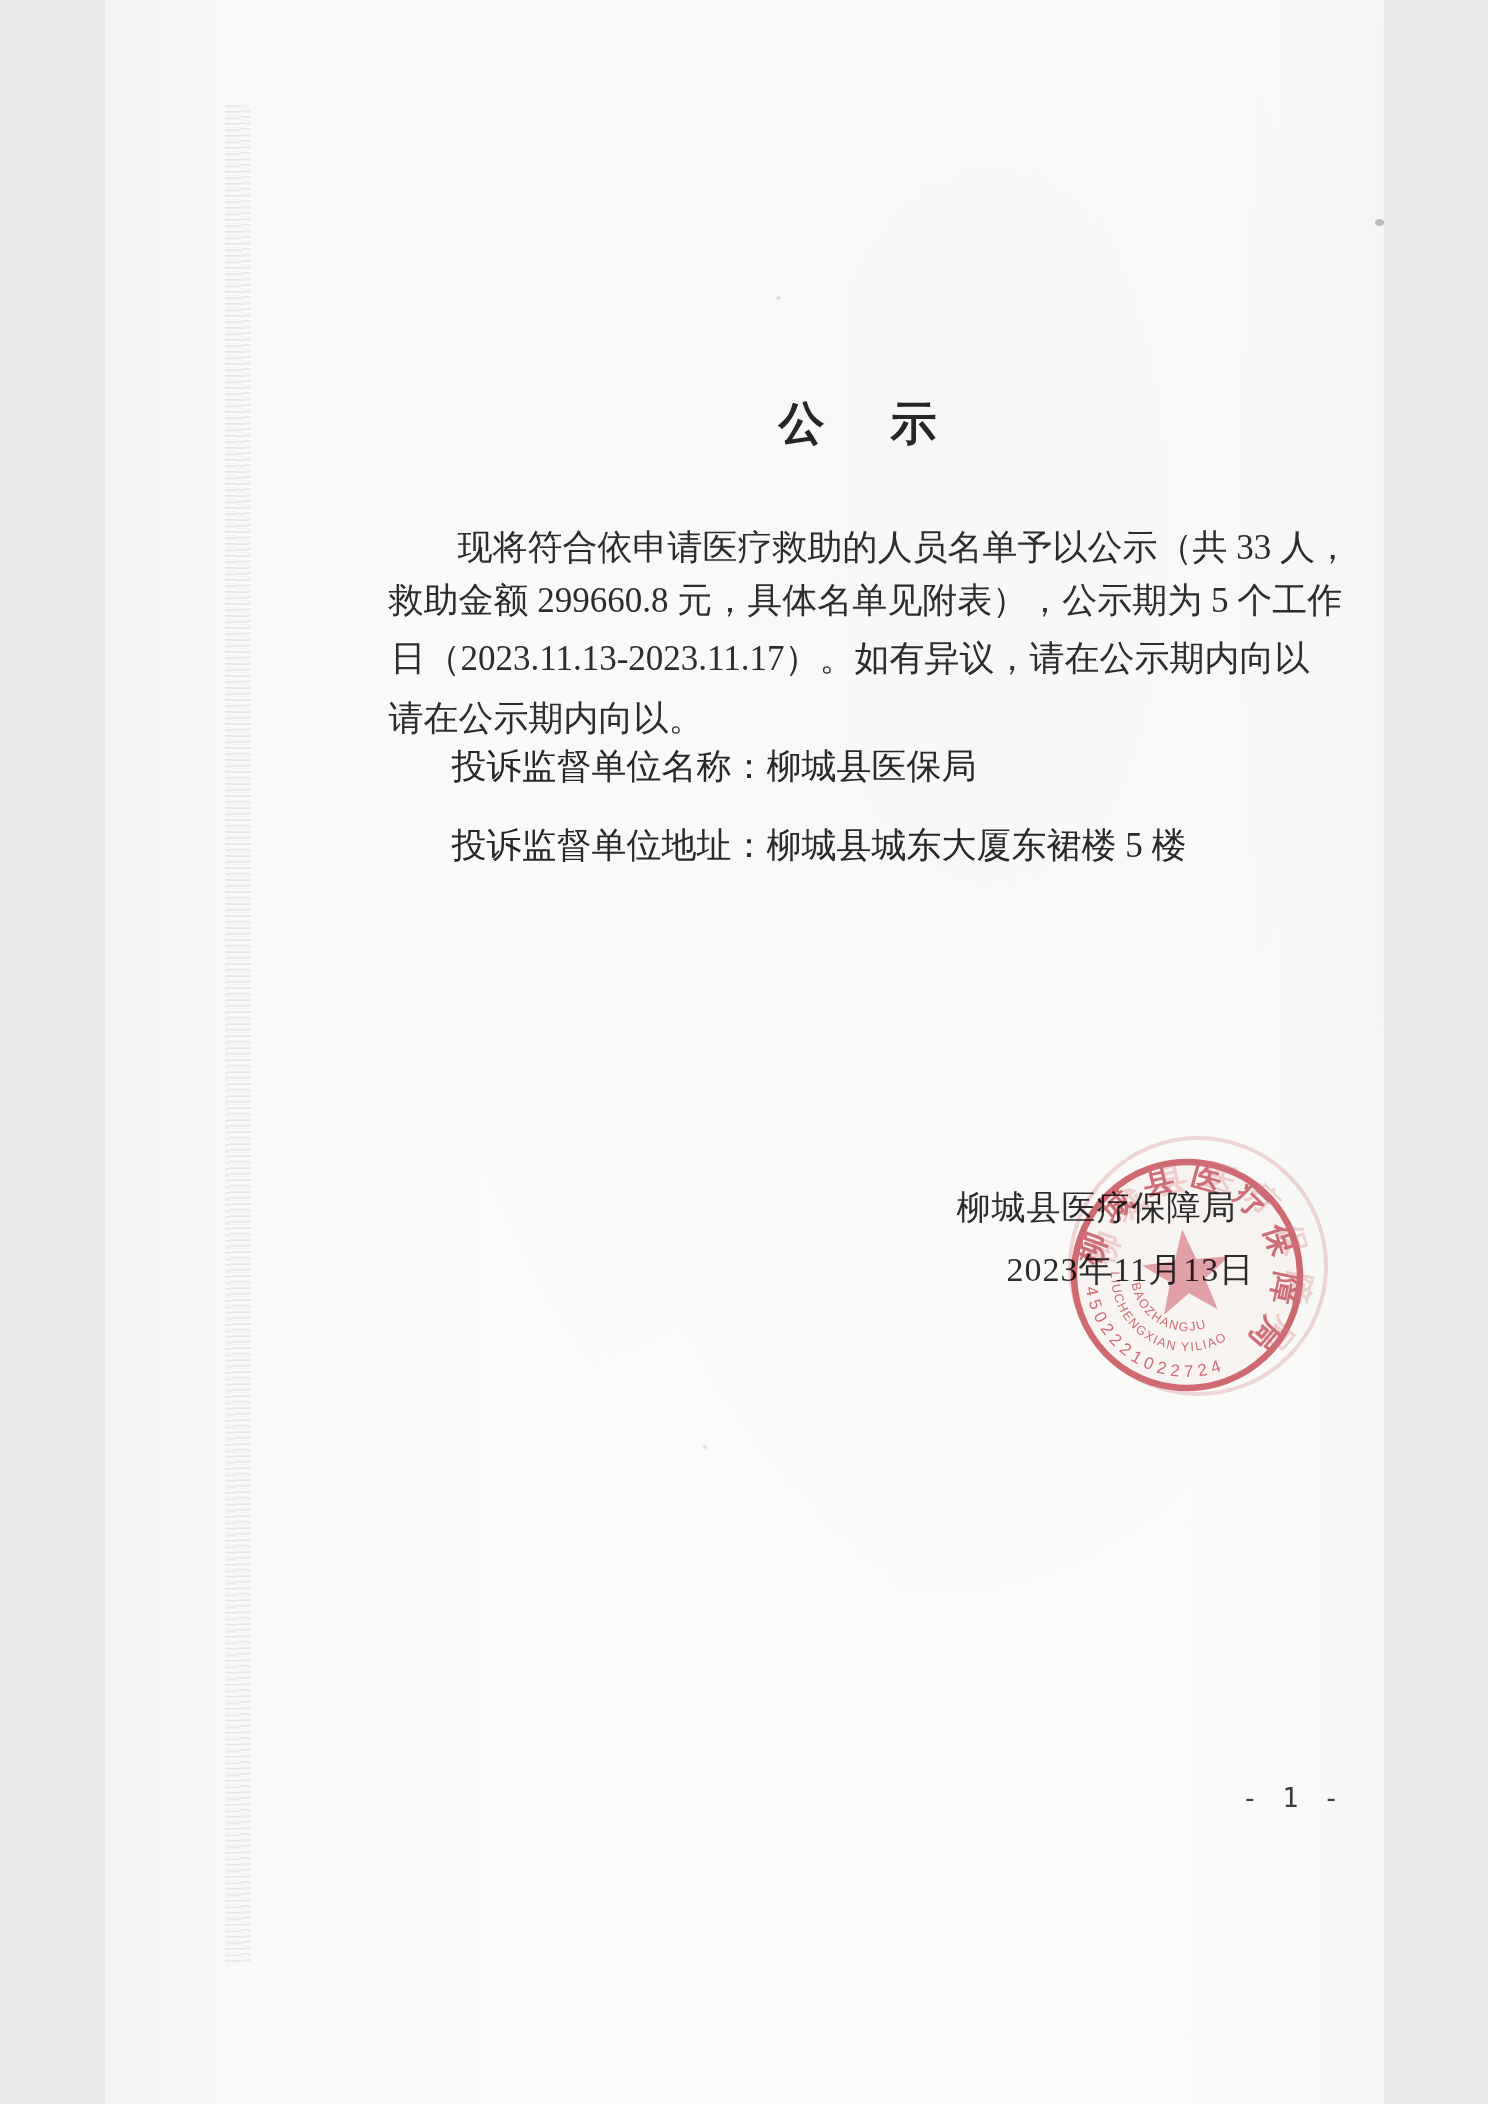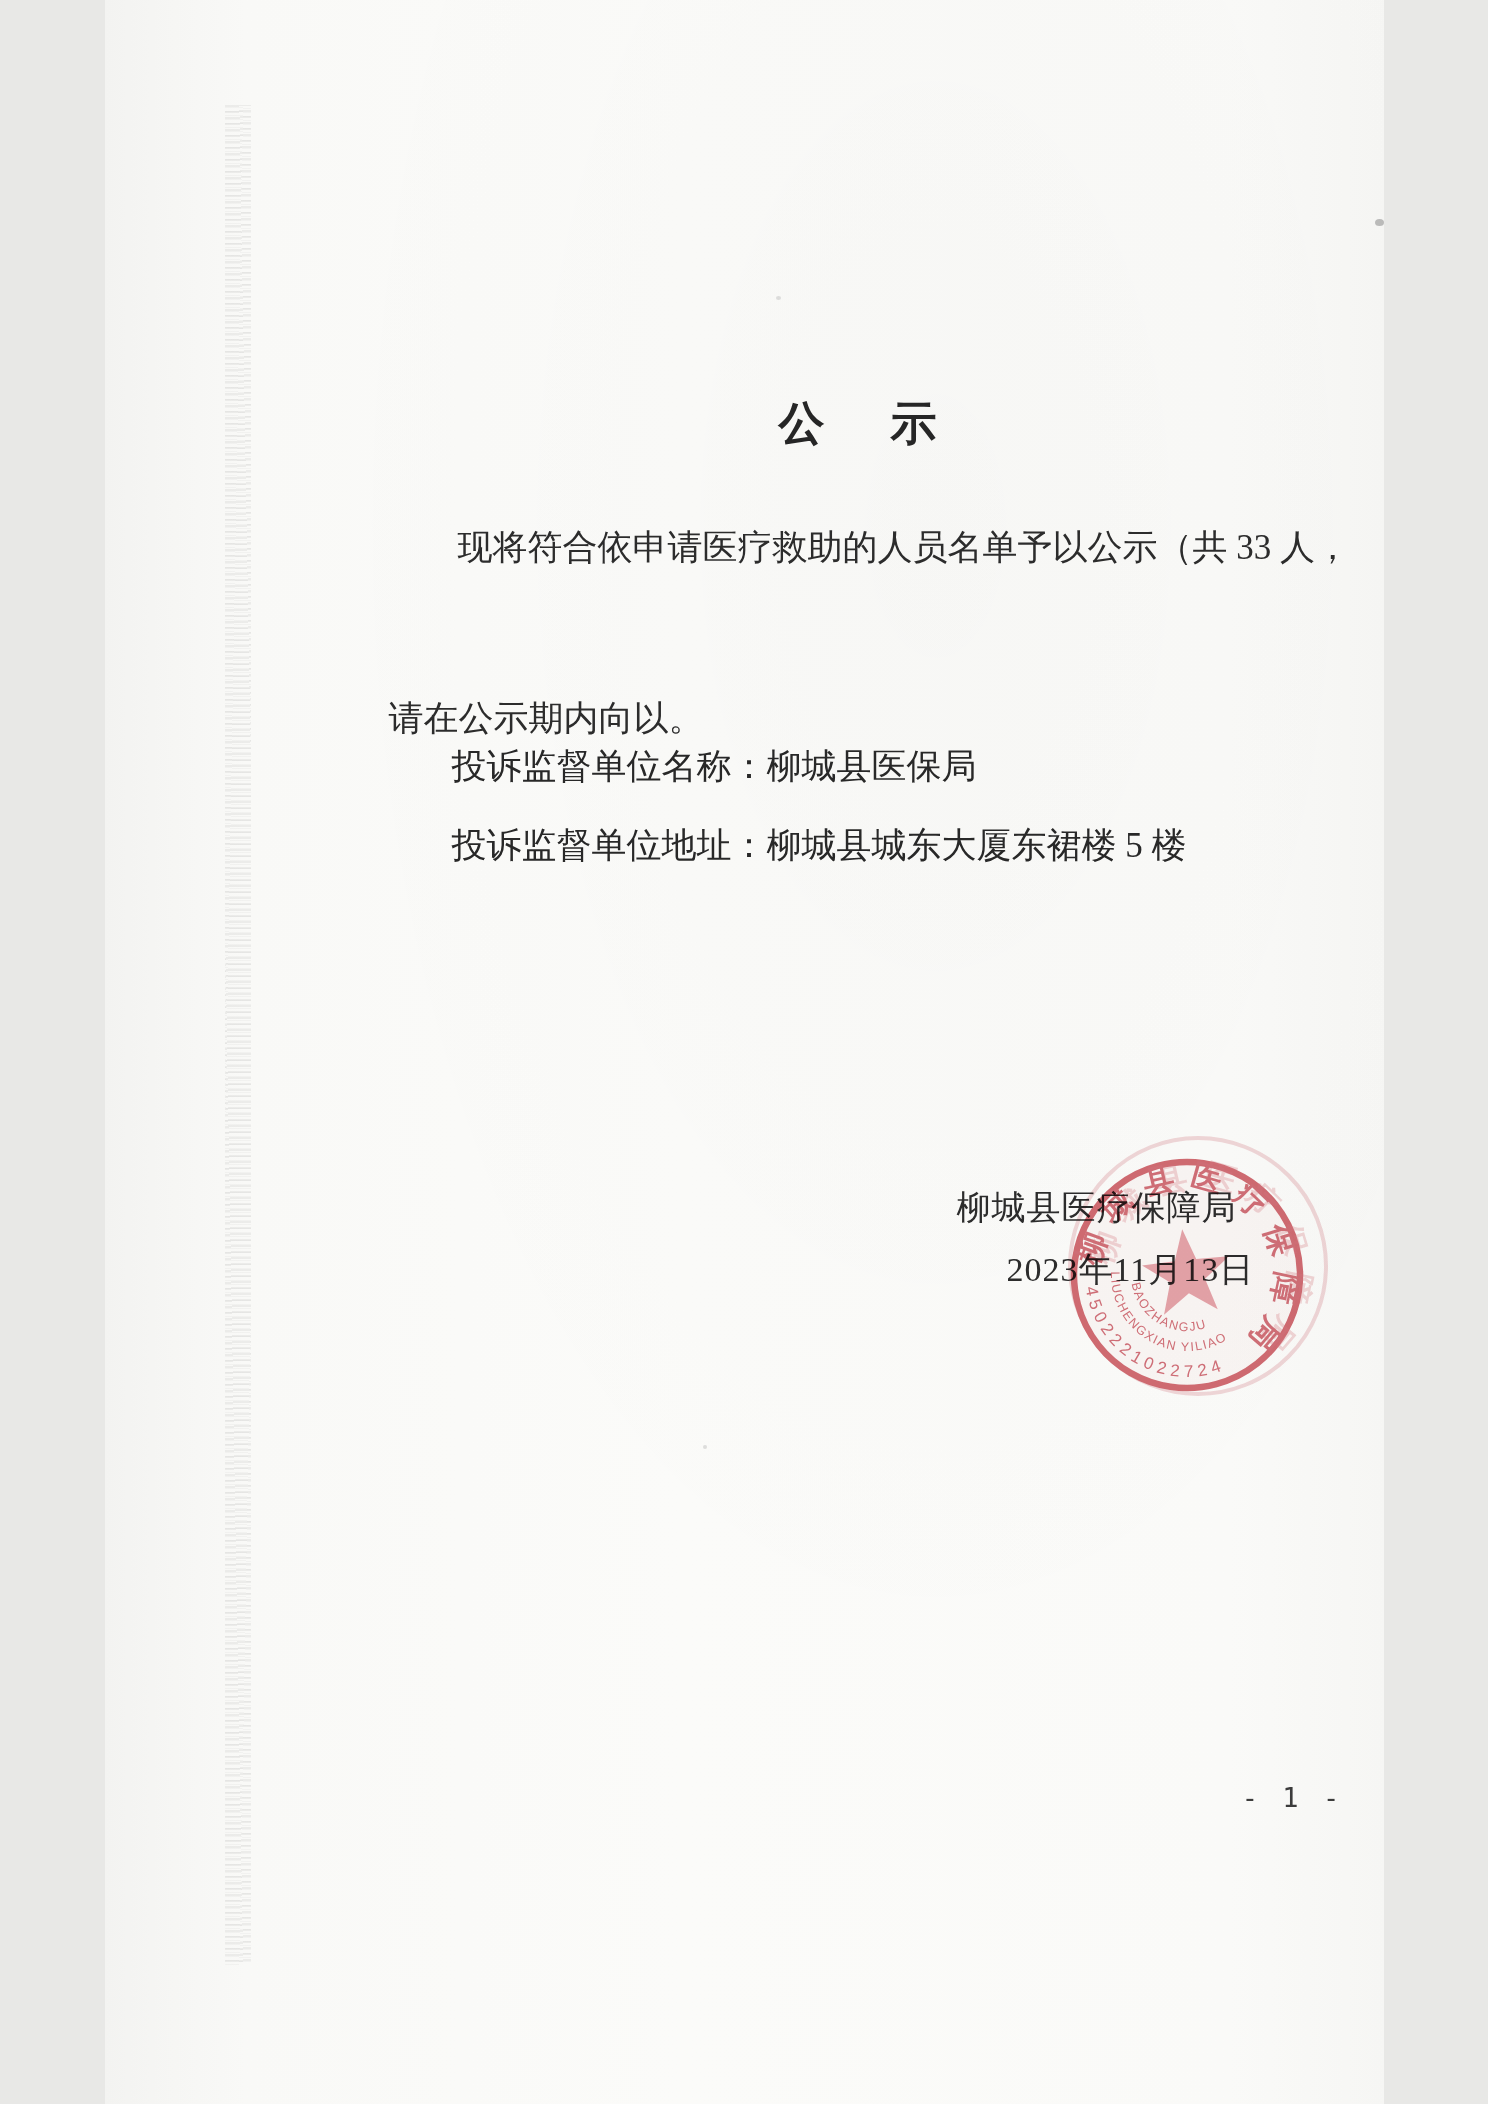--- a/index.html
+++ b/index.html
@@ -59,20 +59,22 @@
 
   <div class="edge-band-left"></div>
   <div class="edge-streak-right"></div>
   <div class="speck speck-1"></div>
   <div class="speck speck-2"></div>
   <div class="speck speck-3"></div>
 
   <div class="title">公　示</div>
 
   <div class="txt body-line" style="left:353px;top:527px;">现将符合依申请医疗救助的人员名单予以公示（共 33 人，</div>
+  <div class="txt body-line" style="left:284px;top:580px;">救助金额 299660.8 元，具体名单见附表），公示期为 5 个工作</div>
+  <div class="txt body-line" style="left:286px;top:638px;">日（2023.11.13-2023.11.17）。如有异议，请在公示期内向以</div>
   <div class="txt body-line" style="left:284px;top:698px;">请在公示期内向以。</div>
 
   <div class="txt contact-line" style="left:347px;top:746px;">投诉监督单位名称：柳城县医保局</div>
   <div class="txt contact-line" style="left:347px;top:825px;">投诉监督单位地址：柳城县城东大厦东裙楼 5 楼</div>
 
 
   <div class="txt sig" style="left:852px;top:1188px;">柳城县医疗保障局</div>
   <div class="txt sig" style="left:902px;top:1250px;">2023年11月13日</div>
 
   <svg class="seal" viewBox="0 0 300 300" aria-hidden="true">

